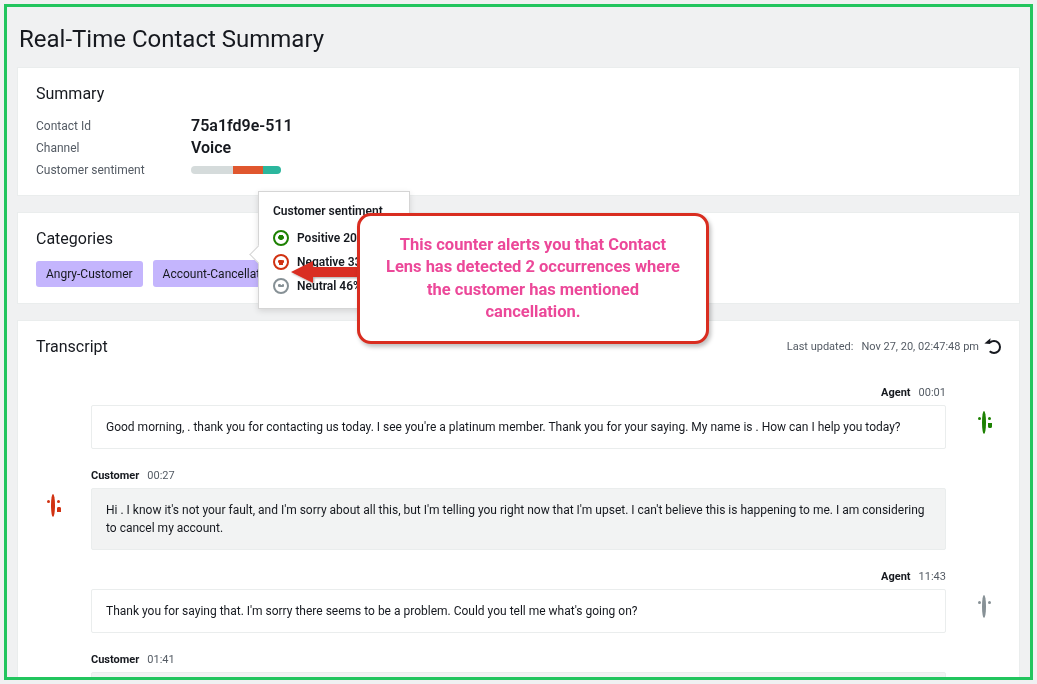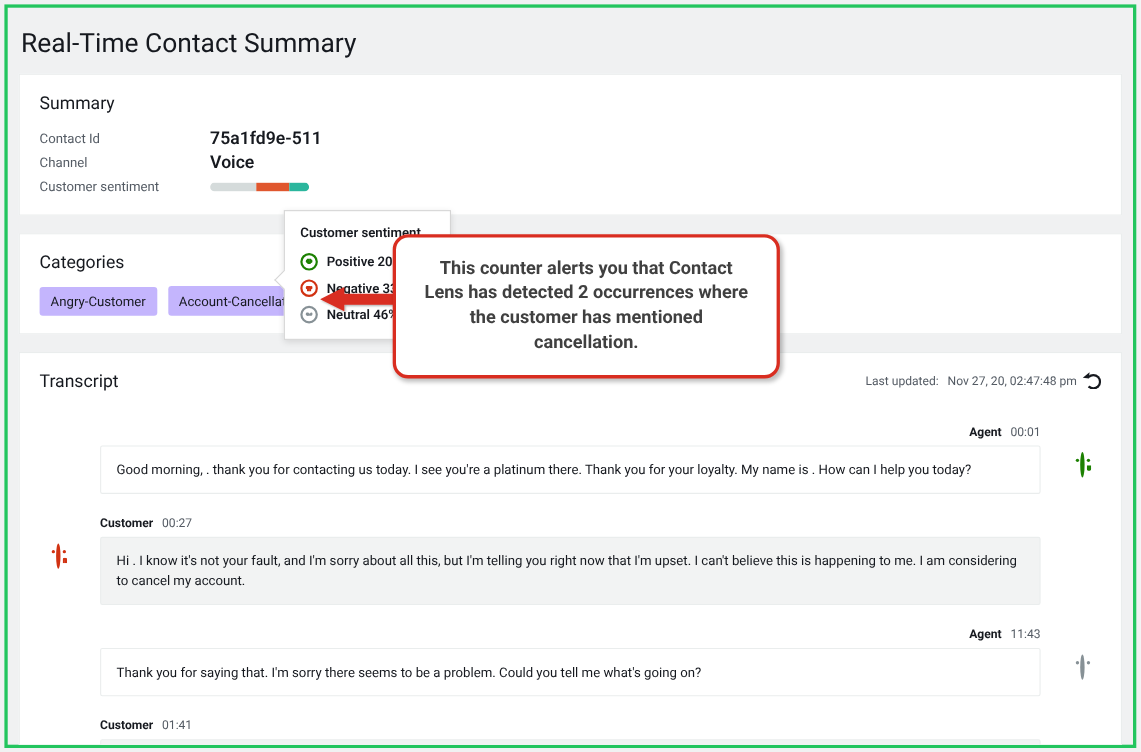--- a/index.html
+++ b/index.html
@@ -112,21 +112,21 @@
     border:3px solid #d92d20;
     border-radius:14px;
     padding:18px 22px;
     z-index:10;
     box-shadow: 2px 3px 4px rgba(0,0,0,0.25);
   }
   .callout-text{
     font-size:16.5px;
     font-weight:700;
     text-align:center;
-    color:#404040;
+    color:#ec4899;
     line-height:1.35;
   }
   .arrow-svg{position:absolute;left:284px;top:250px;z-index:9;}
 
   .trans-head{display:flex;justify-content:space-between;align-items:center;margin-bottom:30px;}
   .trans-update{font-size:11px;color:#545b64;display:flex;align-items:center;gap:8px;}
 
   .trn-body{padding:0 55px;}
   .speaker-line{display:flex;justify-content:flex-start;align-items:baseline;gap:8px;font-size:11px;color:#545b64;margin-bottom:6px;}
   .speaker-line.right{justify-content:flex-end;}
@@ -241,21 +241,21 @@
     </div>
 
     <div class="trn-body">
 
       <div class="speaker-line right">
           <b>Agent</b>
           <span>00:01</span>
         </div>
       <div class="utt right">
         <div class="sent-face"><span class="face-lg f-pos"><span class="mouth-h"></span></span></div>
-        <div class="bubble">Good morning,      . thank you for contacting us today. I see you're a platinum there. Thank you for your loyalty. My name is        . How can I help you today?</div>
+        <div class="bubble">Good morning,      . thank you for contacting us today. I see you're a platinum member. Thank you for your saying. My name is        . How can I help you today?</div>
       </div>
 
       <div class="speaker-line">
           <b>Customer</b>
           <span>00:27</span>
         </div>
       <div class="utt left">
         <div class="sent-face"><span class="face-lg f-neg"><span class="mouth-s"></span></span></div>
         <div class="bubble customer">Hi       . I know it's not your fault, and I'm sorry about all this, but I'm telling you right now that I'm upset. I can't believe this is happening to me. I am considering to cancel my account.</div>
       </div>

